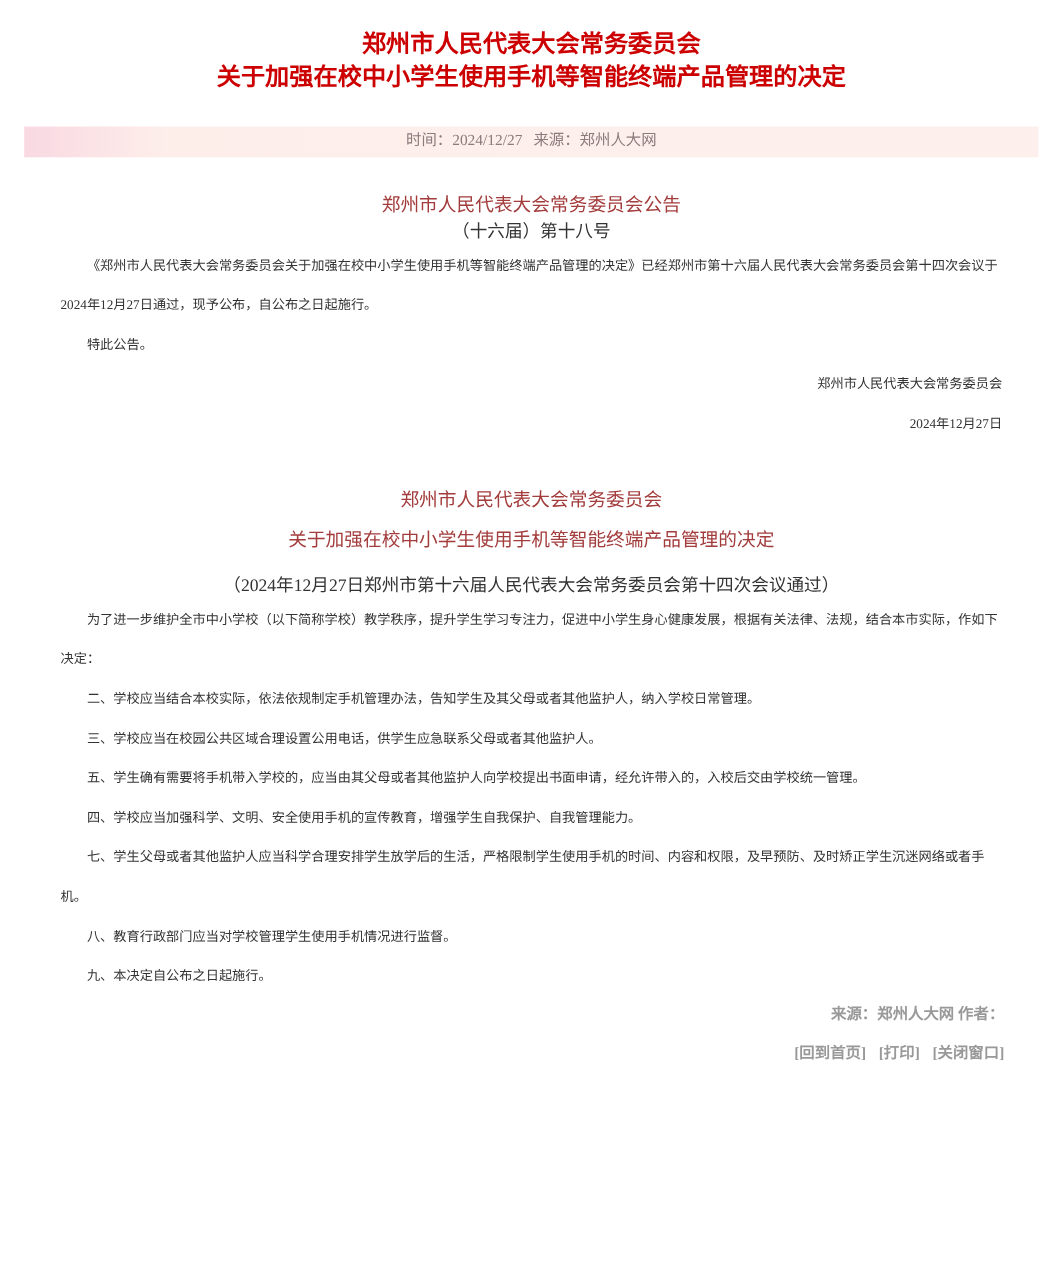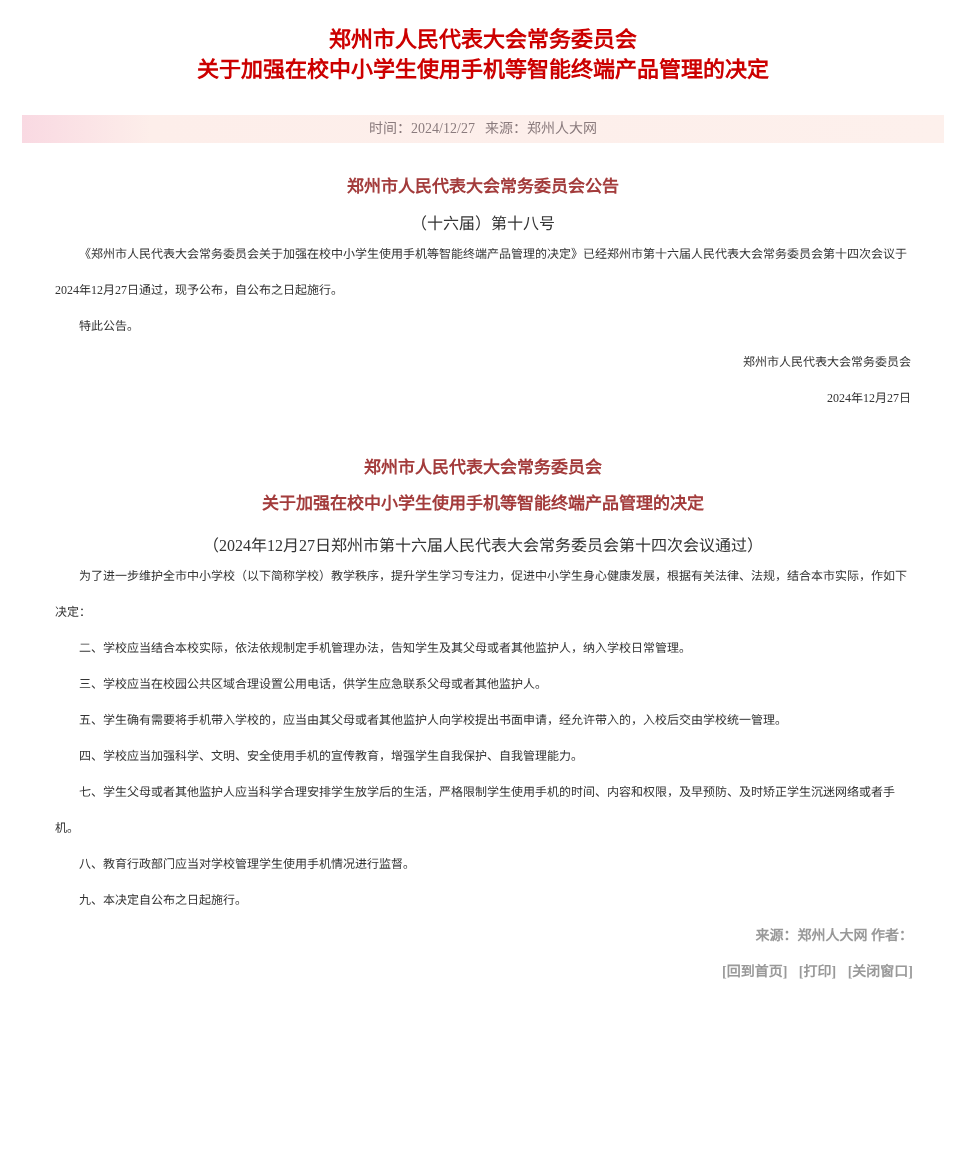--- a/index.html
+++ b/index.html
@@ -19,26 +19,26 @@
     text-align:center;font-size:22px;font-weight:bold;
     color:var(--title-red);line-height:30px;
   }
   .meta-bar{
     margin:30px 22px 0 22px;height:28px;line-height:28px;
     text-align:center;font-size:14px;color:#8a7b7d;
     background:linear-gradient(to right,#f9d9e2 0%,#fdeeea 14%,#fdf0ec 100%);
   }
   .meta-bar .src-label{margin-left:10px;}
   .section-heading{
-    text-align:center;font-weight:bold;font-size:17px;
+    text-align:center;font-weight:normal;font-size:17px;
     color:var(--heading-red);line-height:24px;margin:0;
   }
   .ann-heading{margin-top:32px;}
   .doc-number{
-    text-align:center;font-size:16px;line-height:24px;margin-top:13px;color:var(--body-text);
+    text-align:center;font-size:16px;line-height:24px;color:var(--body-text);
   }
   .content{padding:0 55px;font-size:12px;line-height:36px;color:var(--body-text);}
   .content p{margin:0;}
   .indent{text-indent:2em;}
   .para1{margin-top:14px;}
   .signature-block{text-align:right;}
   .dec-heading1{margin-top:40px;}
   .dec-heading2{margin-top:12px;}
   .passage-note{
     text-align:center;font-size:16px;line-height:24px;margin-top:18px;color:var(--body-text);

